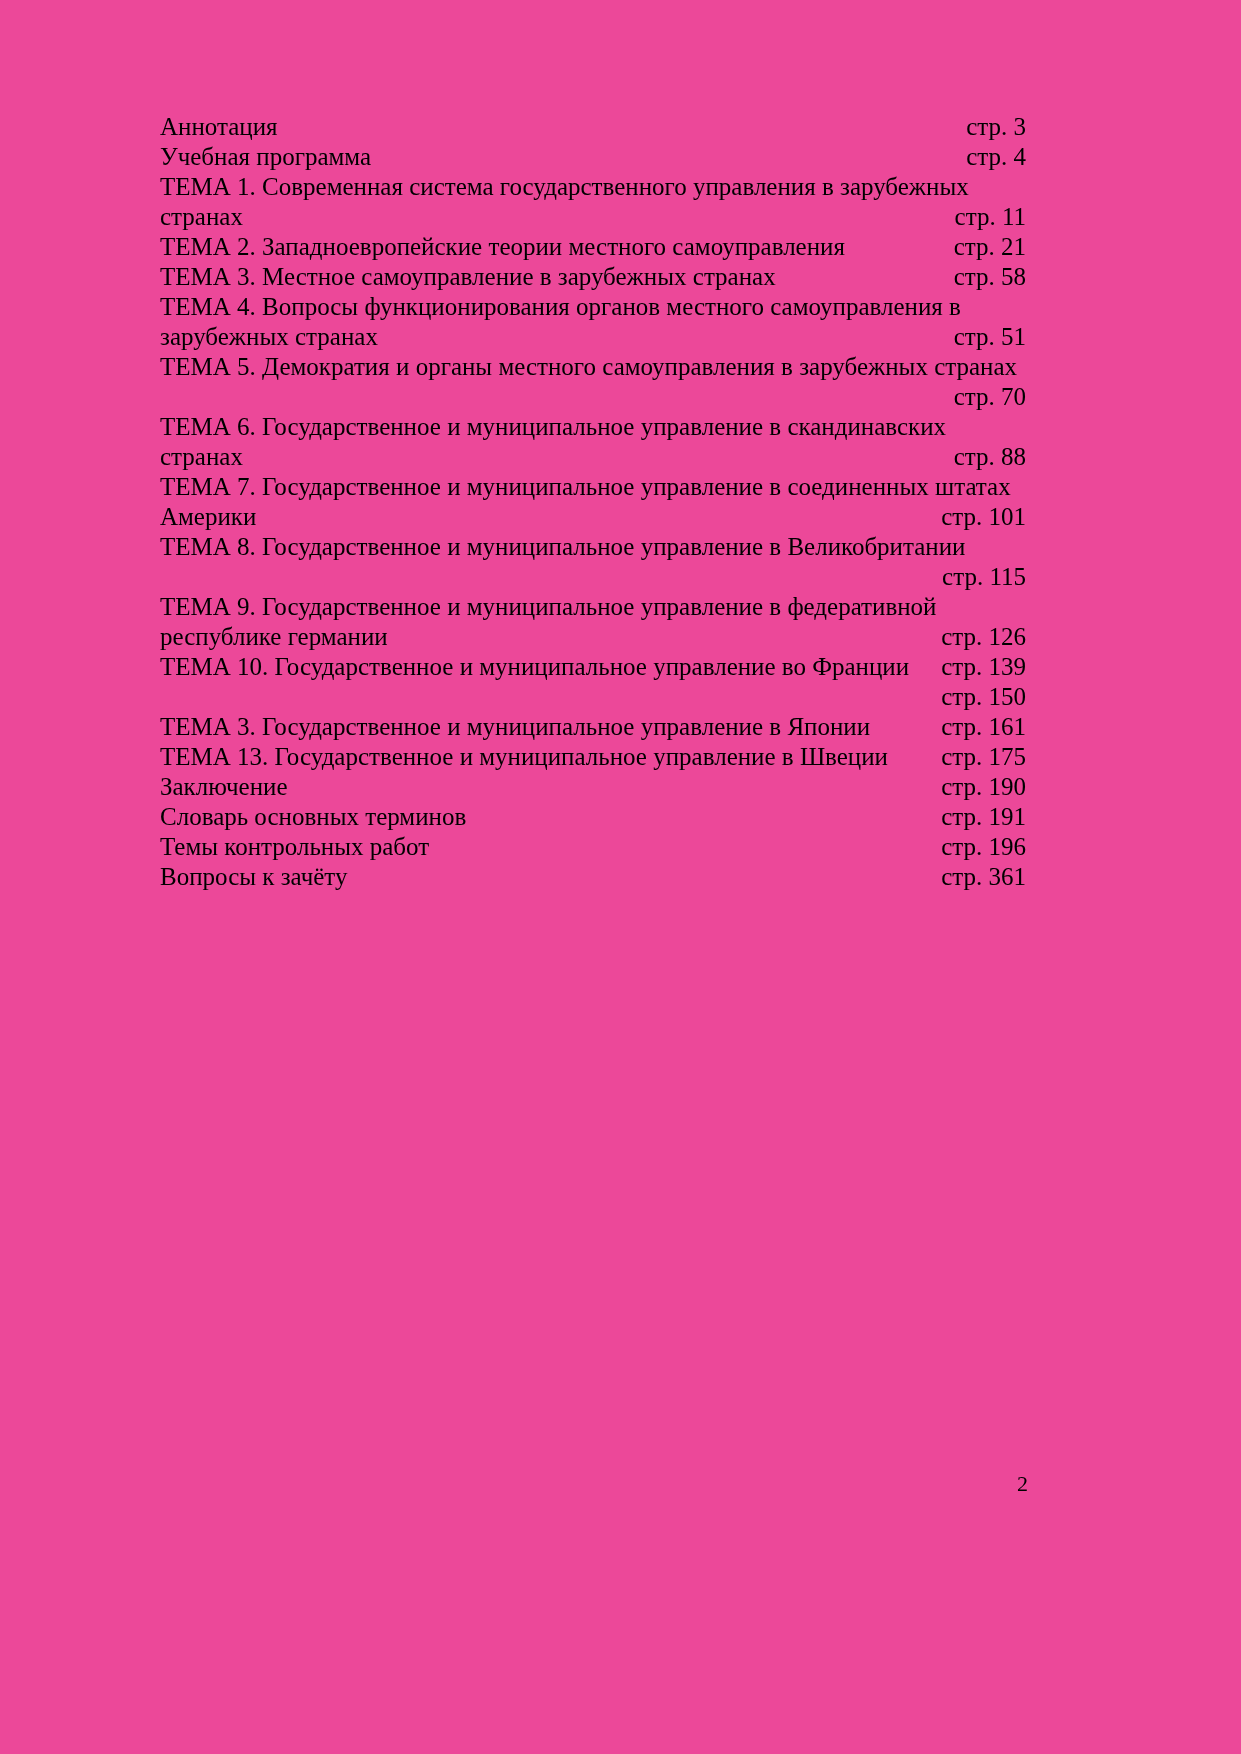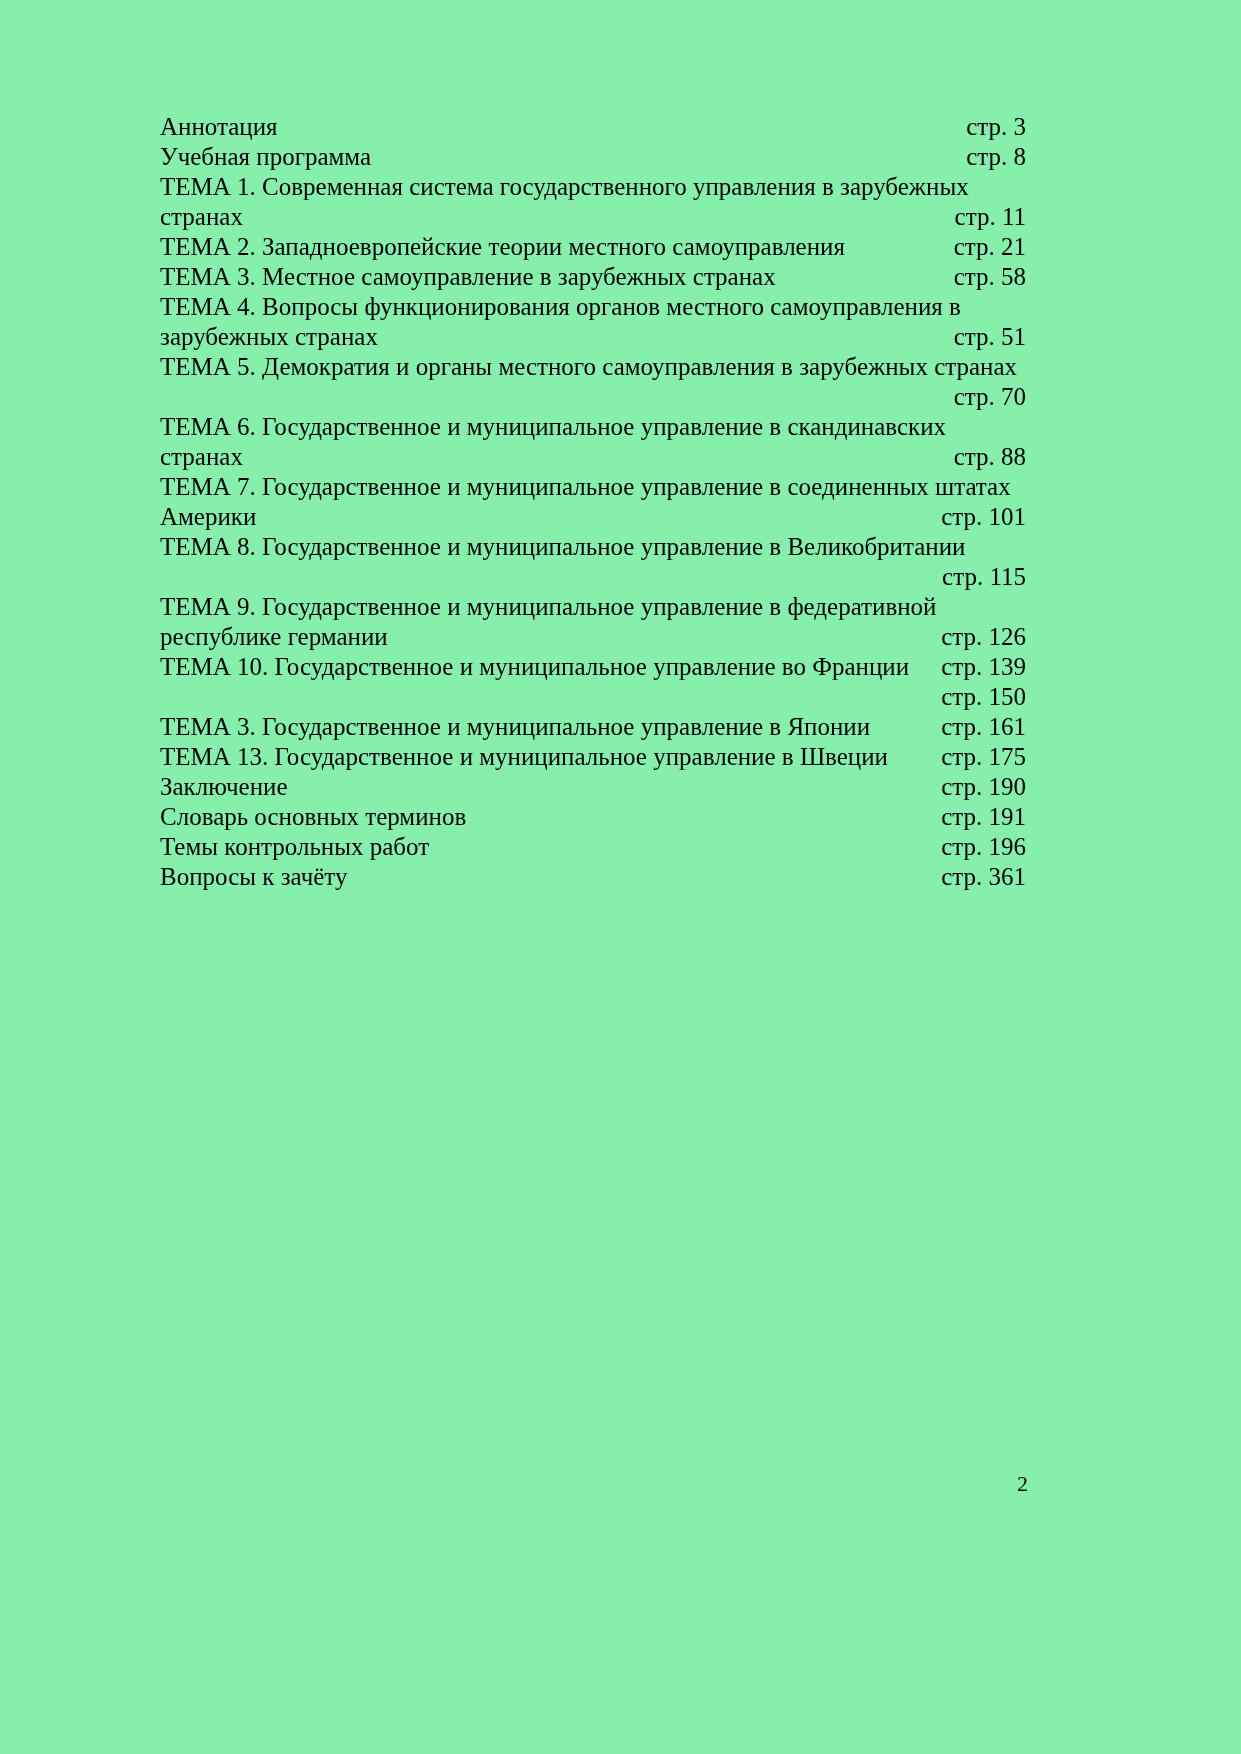--- a/index.html
+++ b/index.html
@@ -8,21 +8,21 @@
     width: 1241px;
     height: 1754px;
     position: relative;
     font-family: "Liberation Serif", "DejaVu Serif", serif;
     color: #000000;
     overflow: hidden;
   }
   .page {
     position: absolute;
     inset: 0;
-    background: #86efac;
+    background: #ec4899;
   }
   .toc {
     position: absolute;
     left: 160px;
     top: 112px;
     width: 866px;
     font-size: 25px;
     line-height: 30px;
   }
   .toc-entry {
@@ -49,21 +49,21 @@
 
   <div class="toc">
 
     <div class="toc-entry">
       <span class="title">Аннотация</span>
       <span class="pageref">стр. 3</span>
     </div>
 
     <div class="toc-entry">
       <span class="title">Учебная программа</span>
-      <span class="pageref">стр. 8</span>
+      <span class="pageref">стр. 4</span>
     </div>
 
 
     <div class="toc-entry">
       <span class="title">ТЕМА 1. Современная система государственного управления в зарубежных странах</span>
       <span class="pageref">стр. 11</span>
     </div>
 
     <div class="toc-entry">
       <span class="title">ТЕМА 2. Западноевропейские теории местного самоуправления</span>

